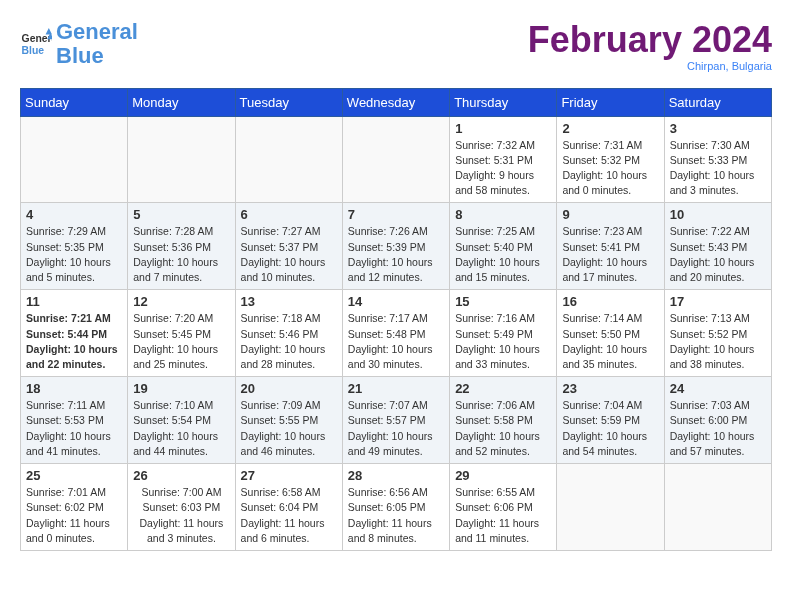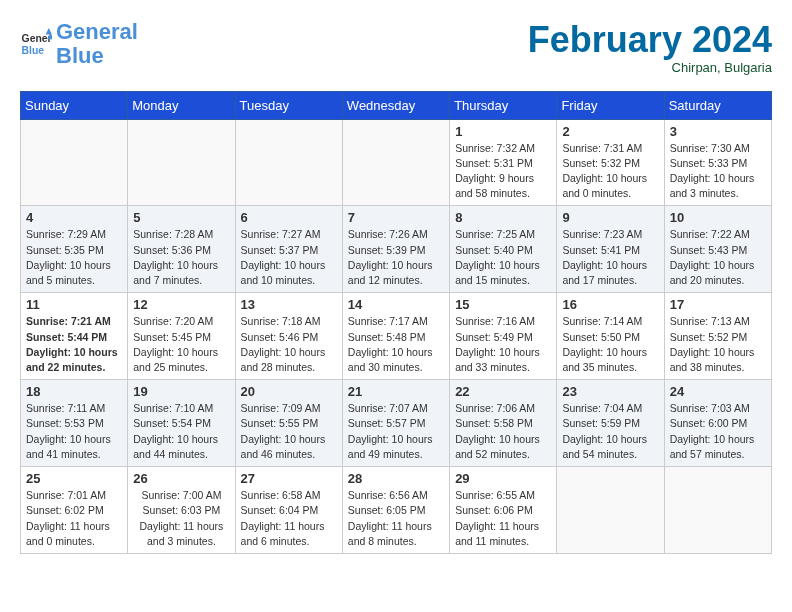--- a/index.html
+++ b/index.html
@@ -33,26 +33,26 @@
     .logo-icon {
       width: 32px;
       height: 32px;
     }
     .title-block {
       text-align: right;
     }
     .month-title {
       font-size: 36px;
       font-weight: bold;
-      color: #0369a1;
+      color: #701a75;
       line-height: 1.1;
     }
     .location {
-      font-size: 13px;
-      color: #14532d;
+      font-size: 11px;
+      color: #3b82f6;
     }
     .calendar {
       width: 100%;
       border-collapse: collapse;
       font-size: 11px;
     }
     .calendar th {
       background-color: #1d4ed8;
       color: #fff;
       padding: 6px 4px;

